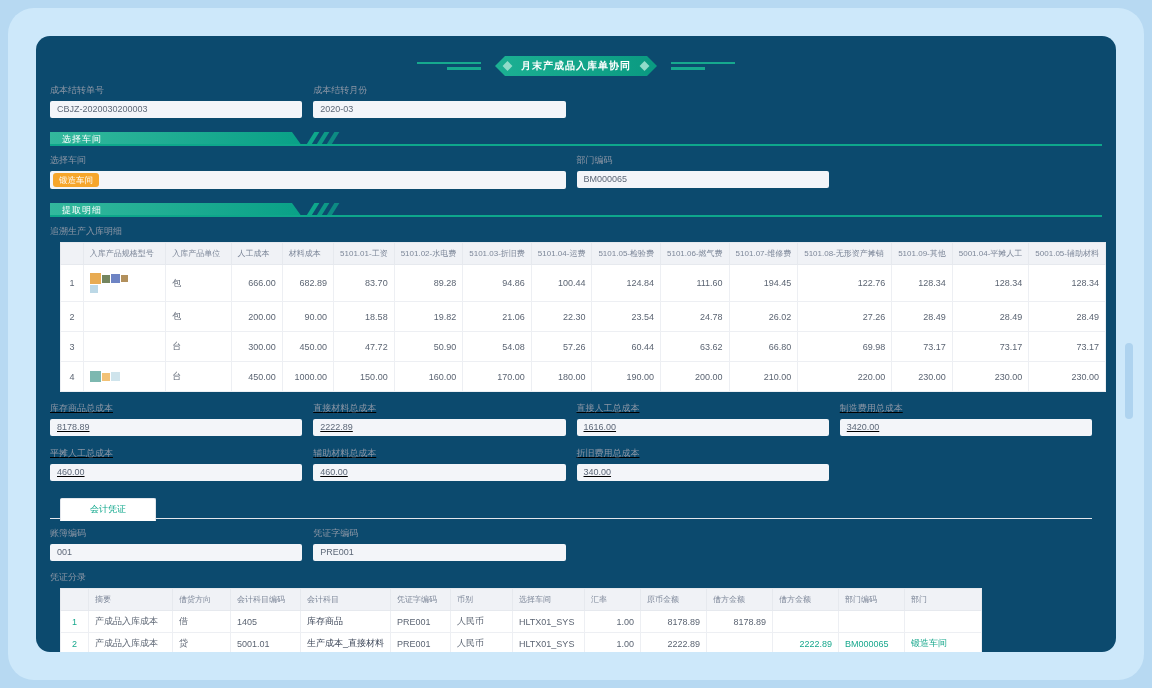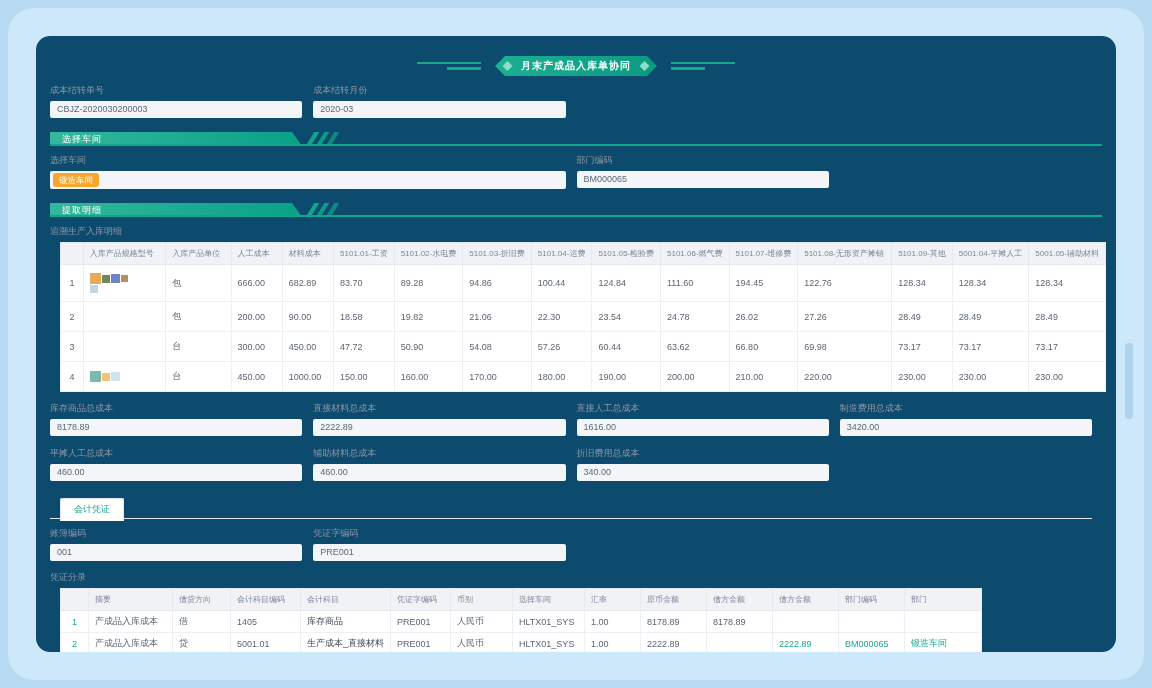--- a/index.html
+++ b/index.html
@@ -35,30 +35,30 @@
   .stripe{position:absolute;top:0;height:14px;width:5px;background:#0ea78b;transform:skewX(-32deg);}
   .s1{left:260px;} .s2{left:270px;opacity:.85;} .s3{left:280px;opacity:.7;}
 
   .grid-title{font-size:9px;color:#8d96a5;margin:10px 0 4px 4px;}
 
   
   table{border-collapse:collapse;table-layout:fixed;font-size:9px;color:#5c6573;margin-left:14px;background:#fff;padding-left:45px;}
   th{background:#f0f2f6;color:#7d8799;font-weight:normal;text-align:left;padding:5px 6px;border:1px solid #e6e9ee;white-space:nowrap;overflow:hidden;font-size:8px;}
   td{border:1px solid #edeff3;padding:4px 6px;white-space:nowrap;overflow:hidden;background:#fff;}
   .main-tbl td{padding:8px 6px;}
-  .num{}
+  .num{text-align:right;}
   .ctr{text-align:center;}
   .teal{color:#18a88d;}
   .dark{color:#3d4759;}
   .swrow{display:flex;flex-wrap:wrap;align-items:center;gap:1px;width:46px;}
   .sw{display:inline-block;}
 
   
   .tabbar{margin:16px 14px 0 4px;border-bottom:1px solid #e3e6ec;padding-left:10px;height:22px;}
-  .tab{display:inline-block;background:#fff;border:1px solid #e3e6ec;border-bottom:1px solid #fff;color:#0ea78b;font-size:9px;padding:4px 13px;border-radius:2px 2px 0 0;position:relative;top:1px;}
+  .tab{display:inline-block;background:#fff;border:1px solid #e3e6ec;border-bottom:1px solid #fff;color:#0ea78b;font-size:9px;padding:4px 29px;border-radius:2px 2px 0 0;position:relative;top:1px;}
 </style>
 </head>
 <body>
 
 <div class="panel">
   <div class="card">
 
     <div class="title-row">
       <div class="line-pair left"></div>
       <div class="title-pill">
@@ -230,21 +230,21 @@
             <td class="num">200.00</td>
             <td class="num">210.00</td>
             <td class="num">220.00</td>
             <td class="num">230.00</td>
             <td class="num">230.00</td>
             <td class="num">230.00</td>
           </tr>
         </tbody>
       </table>
 
-    <div class="fgrid" style="margin-top:10px;">
+    <div class="fgrid" style="margin-top:10px;text-decoration:underline;">
       <div class="field">
         <div class="flabel">库存商品总成本</div>
         <div class="fval">8178.89</div>
       </div>
       <div class="field">
         <div class="flabel">直接材料总成本</div>
         <div class="fval">2222.89</div>
       </div>
       <div class="field">
         <div class="flabel">直接人工总成本</div>

